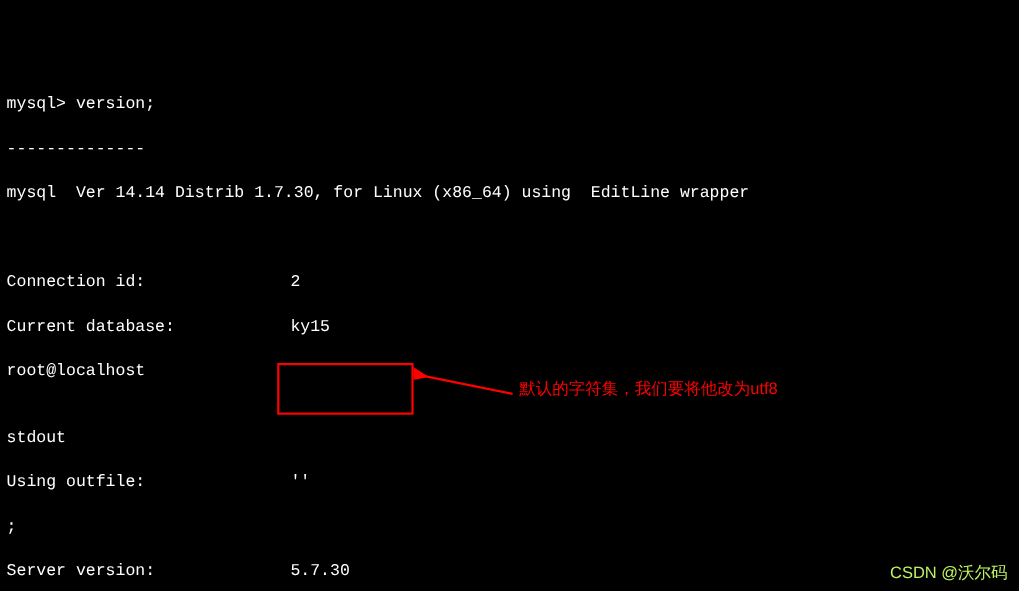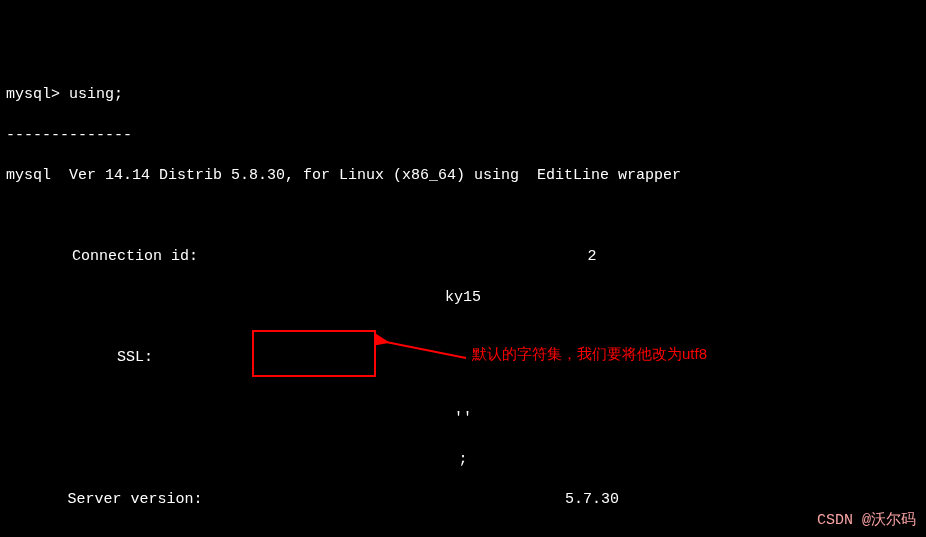--- a/index.html
+++ b/index.html
@@ -18,21 +18,20 @@
       height: 537px;
       overflow: hidden;
       position: relative;
       white-space: pre;
     }
     .line {
       display: block;
     }
     .kv {
       display: flex;
-      text-align: center;
     }
     .key {
       width: 258px;
       flex-shrink: 0;
     }
     .val {
       flex: 1;
     }
     .highlight-box {
       position: absolute;
@@ -47,40 +46,40 @@
       position: absolute;
       color: #ff0000;
       font-family: 'SimSun', 'Microsoft YaHei', sans-serif;
       font-size: 15px;
       white-space: nowrap;
     }
     .watermark {
       position: absolute;
       bottom: 6px;
       right: 10px;
-      color: #fca5a5;
-      font-family: Liberation Mono, monospace;
+      color: #bef264;
+      font-family: Liberation Sans, sans-serif;
       font-size: 15px;
     }
   </style>
 </head>
 <body>
 
 
 
-<span class="line"><span>mysql&gt; </span><span>using;</span></span>
+<span class="line"><span>mysql&gt; </span><span>version;</span></span>
 <span class="line">--------------</span>
-<span class="line">mysql  Ver 14.14 Distrib 5.8.30, for Linux (x86_64) using  EditLine wrapper</span>
+<span class="line">mysql  Ver 14.14 Distrib 1.7.30, for Linux (x86_64) using  EditLine wrapper</span>
 <span class="line"> </span>
 <div class="kv"><span class="key">Connection id:</span><span class="val">2</span></div>
-<div class="kv"><span class="val">ky15</span></div>
+<div class="kv"><span class="key">Current database:</span><span class="val">ky15</span></div>
+<div class="kv"><span class="val">root@localhost</span></div>
 <div class="kv"></div>
-<div class="kv"><span class="key">SSL:</span></div>
-<div class="kv"></div>
-<div class="kv"><span class="val">''</span></div>
+<div class="kv"><span class="val">stdout</span></div>
+<div class="kv"><span class="key">Using outfile:</span><span class="val">''</span></div>
 <div class="kv"><span class="val">;</span></div>
 <div class="kv"><span class="key">Server version:</span><span class="val">5.7.30</span></div>
 
 
 
 
 
 
 
 

